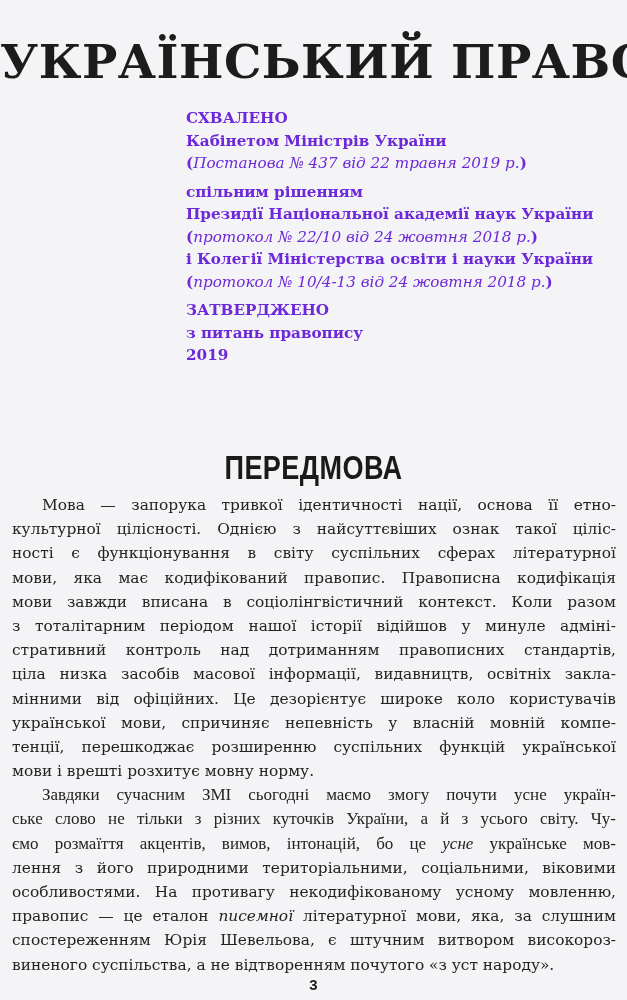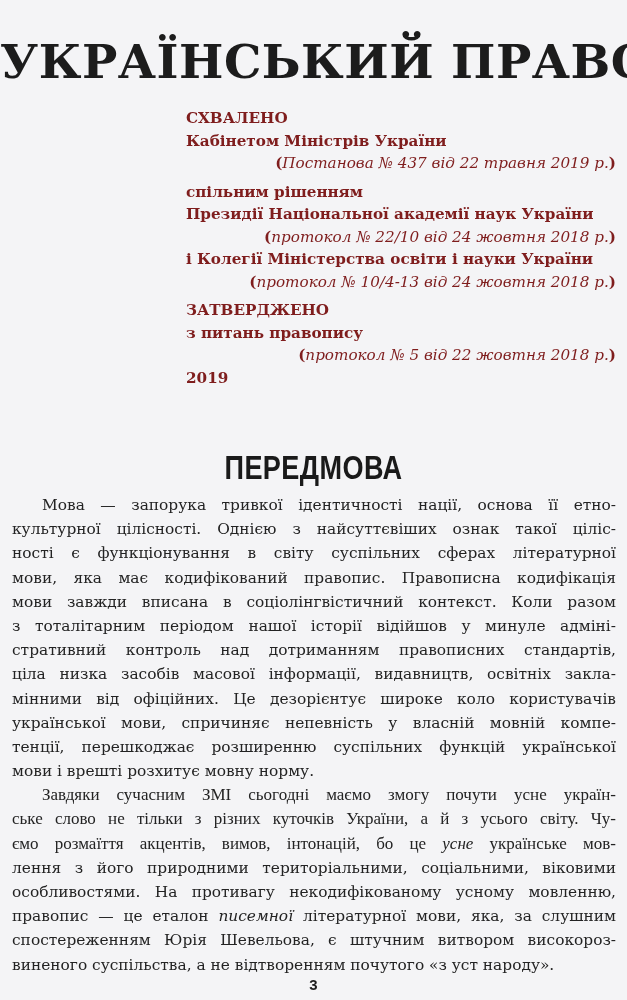--- a/index.html
+++ b/index.html
@@ -30,27 +30,27 @@
       white-space: nowrap;
     }
     .approval {
       position: absolute;
       left: 186px;
       top: 107px;
       width: 430px;
       font-family: "DejaVu Serif", serif;
       font-size: 15.2px;
       line-height: 22.5px;
-      color: #7f1d1d;
+      color: #6d28d9;
     }
     .approval .block { margin-bottom: 6px; }
     .approval .line { white-space: nowrap; }
     .approval .b { font-weight: bold; }
     .approval .i { font-style: italic; font-weight: normal; }
-    .approval .paren { font-weight: bold; text-align: right; }
+    .approval .paren { font-weight: bold; }
 
     .section-title {
       position: absolute;
       left: 0;
       width: 627px;
       top: 448px;
       text-align: center;
       font-family: "Liberation Sans", sans-serif;
       font-weight: bold;
       font-size: 33px;
@@ -110,21 +110,20 @@
   <div class="block">
     <div class="line b">спільним рішенням</div>
     <div class="line b">Президії Національної академії наук України</div>
     <div class="line paren">(<span class="i">протокол № 22/10 від 24 жовтня 2018 р.</span>)</div>
     <div class="line b">і Колегії Міністерства освіти і науки України</div>
     <div class="line paren">(<span class="i">протокол № 10/4-13 від 24 жовтня 2018 р.</span>)</div>
   </div>
   <div class="block">
     <div class="line b">ЗАТВЕРДЖЕНО</div>
     <div class="line b">з питань правопису</div>
-    <div class="line paren">(<span class="i">протокол № 5 від 22 жовтня 2018 р.</span>)</div>
     <div class="line b">2019</div>
   </div>
 </div>
 
 <div class="section-title">ПЕРЕДМОВА</div>
 
 <div class="body-text">
   <div>
     <span class="row indent">Мова — запорука тривкої ідентичності нації, основа її етно-</span>
     <span class="row">культурної цілісності. Однією з найсуттєвіших ознак такої ціліс-</span>

